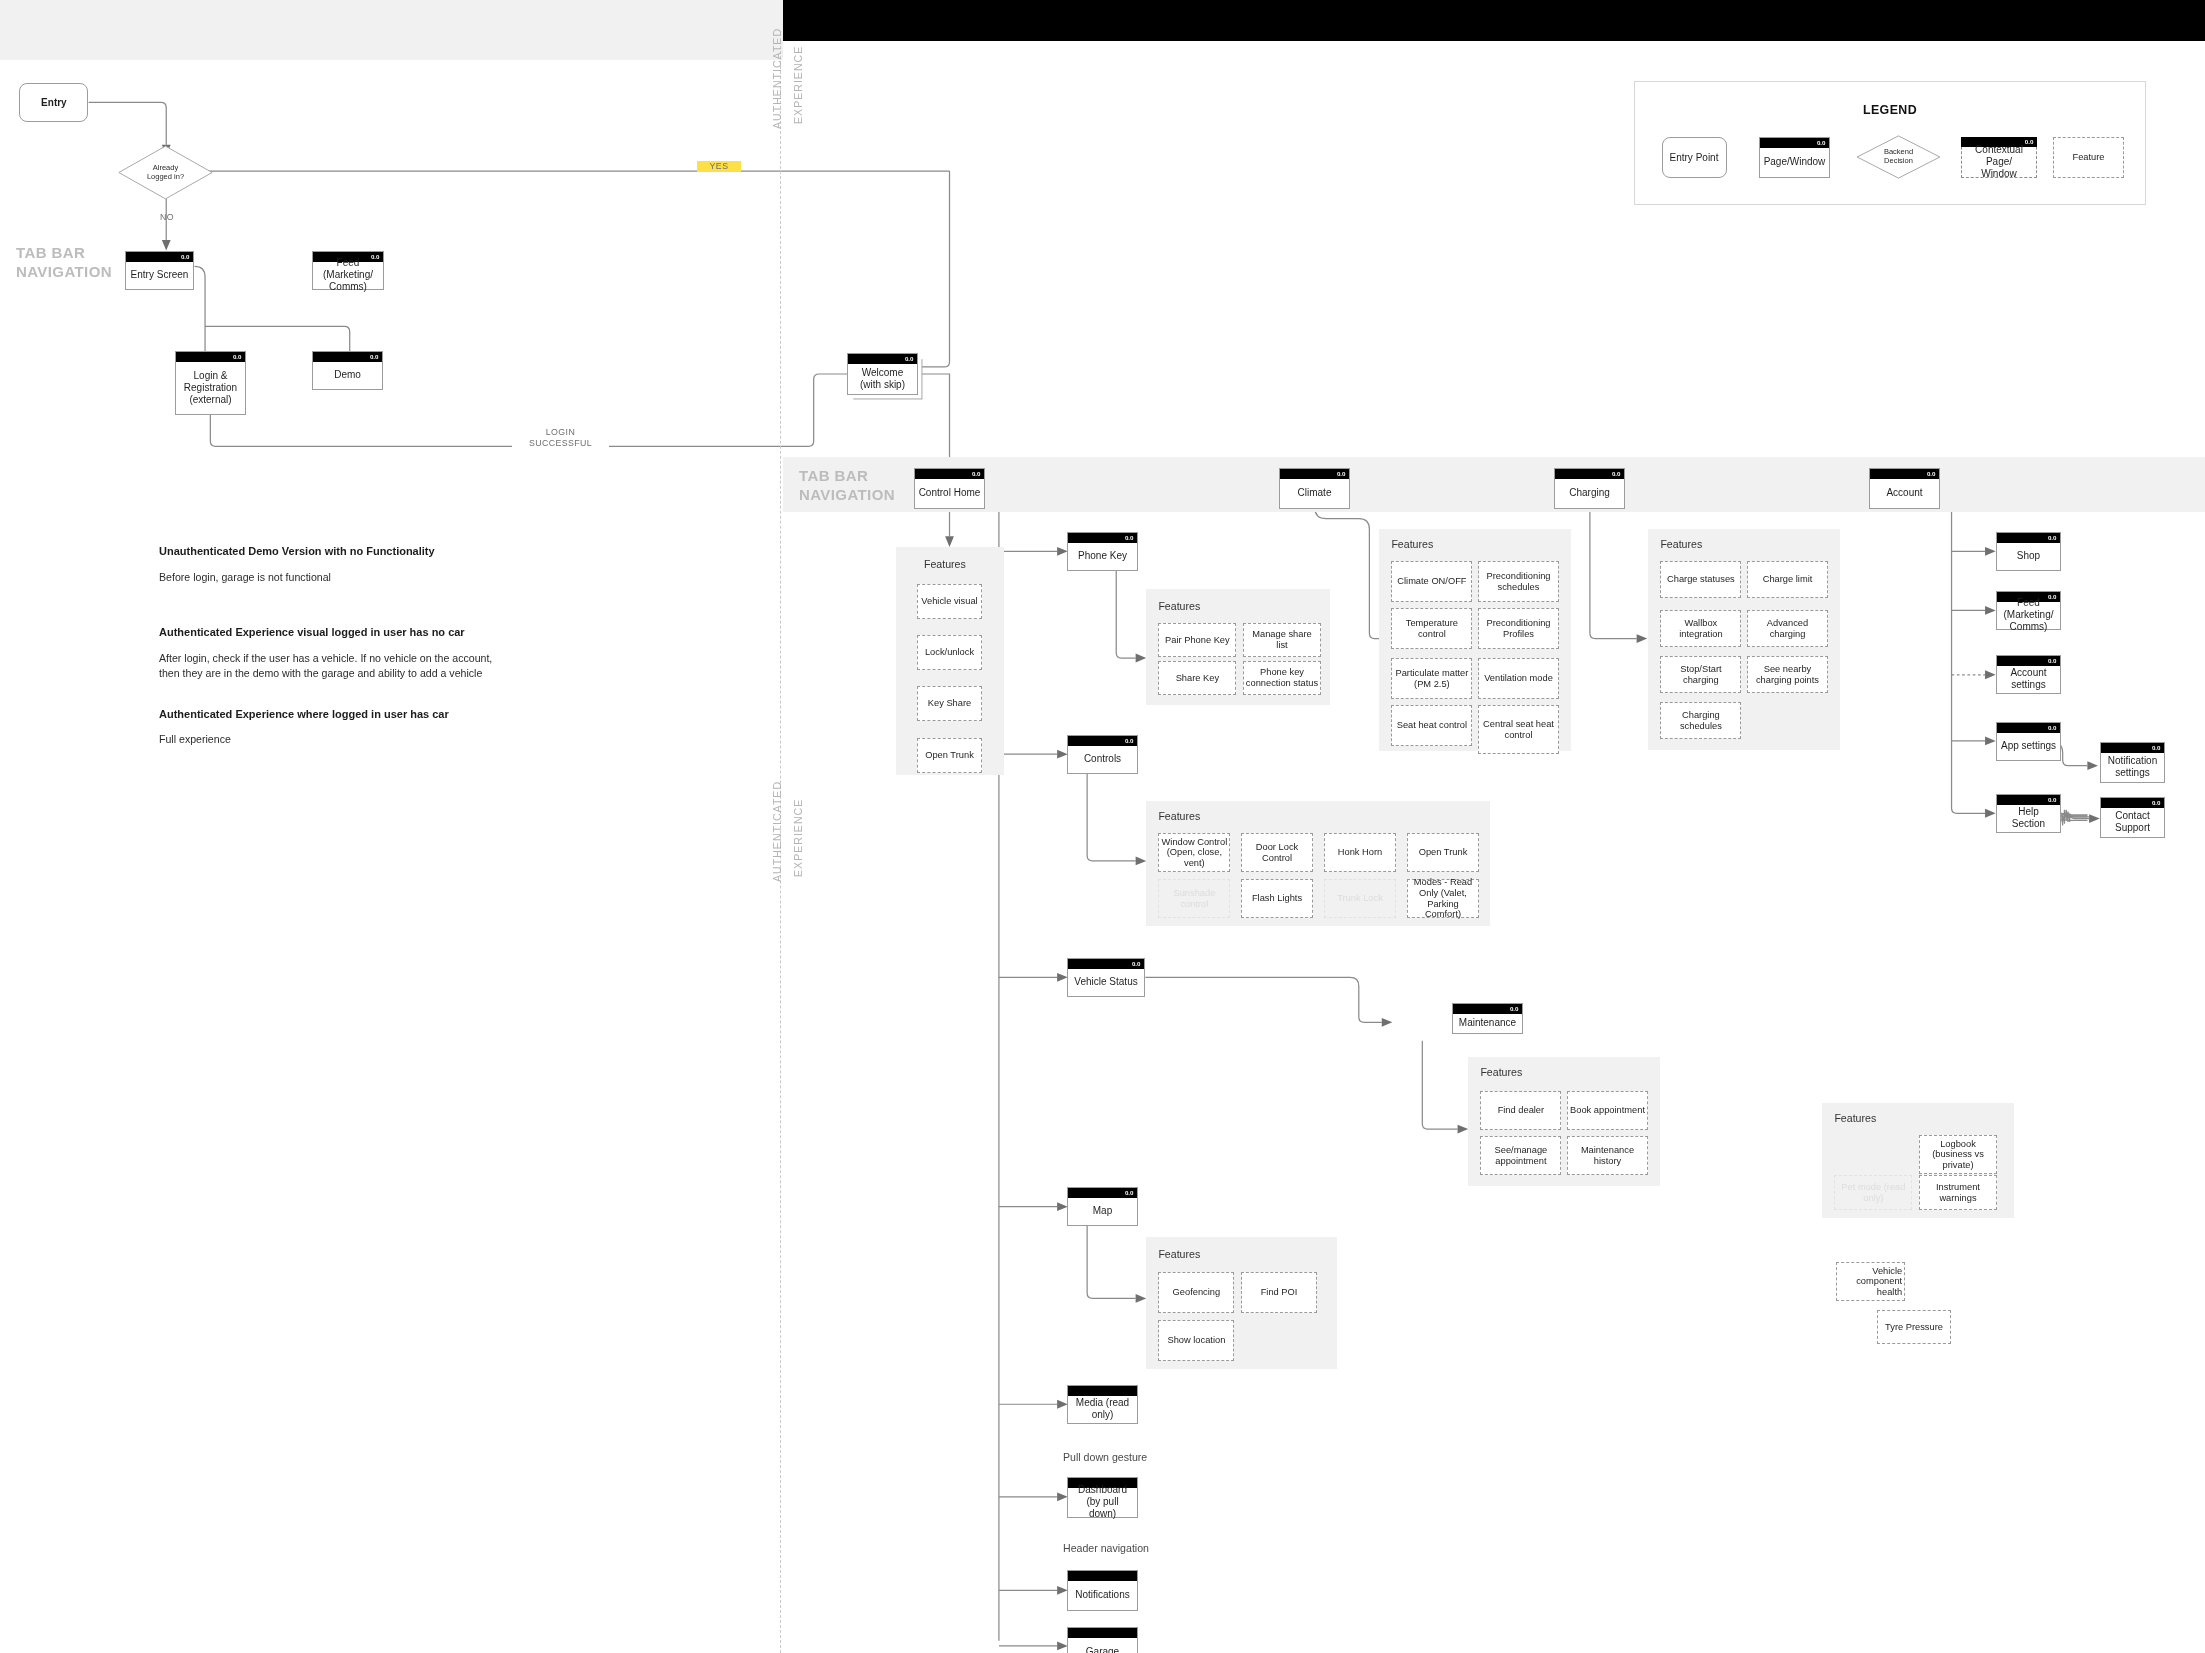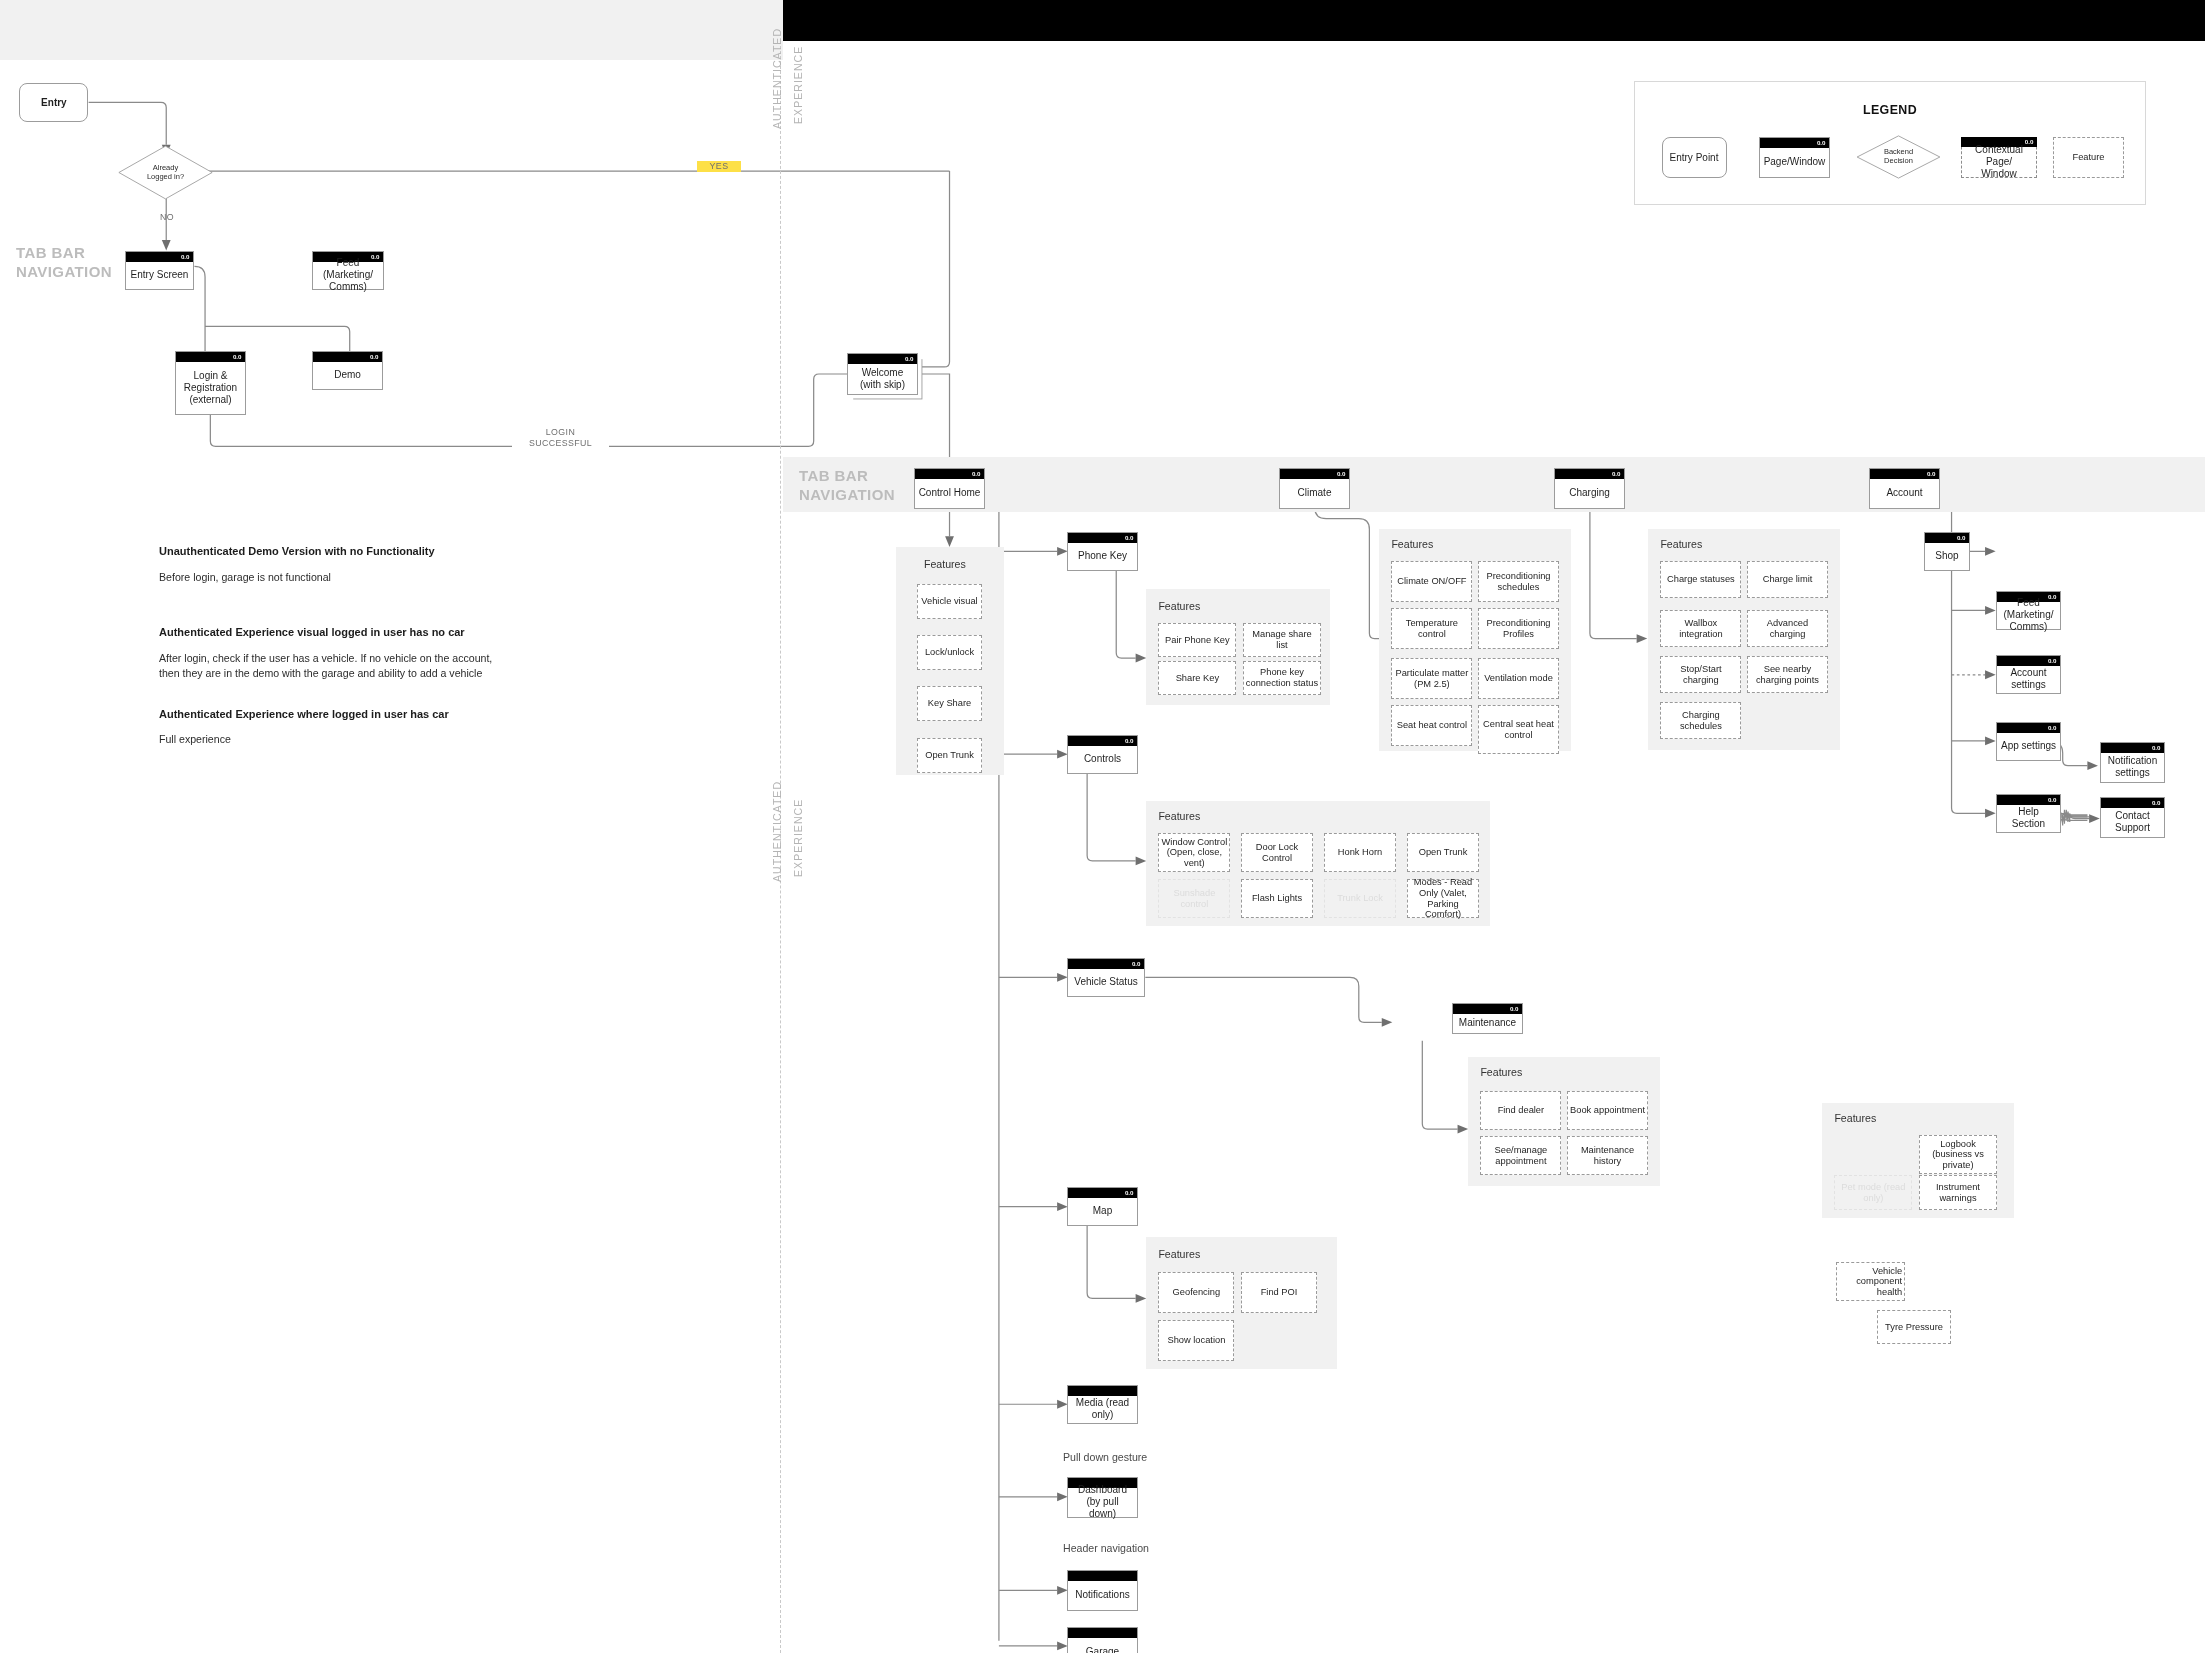--- a/index.html
+++ b/index.html
@@ -402,21 +402,21 @@
     <div class="lbl">Notifications</div>
   </div>
 
   <div class="node" style="left:1067px;top:1627px;width:71px;height:41px;">
     <div class="hdr">
         <span></span>
       </div>
     <div class="lbl">Garage</div>
   </div>
 
-  <div class="node" style="left:1924px;top:532px;width:46px;height:39px;">
+  <div class="node" style="left:1996px;top:532px;width:65px;height:39px;">
     <div class="hdr">
         <span>0.0</span>
       </div>
     <div class="lbl">Shop</div>
   </div>
   <div class="node" style="left:1996px;top:591px;width:65px;height:39px;">
     <div class="hdr">
         <span>0.0</span>
       </div>
     <div class="lbl">Feed (Marketing/ Comms)</div>

